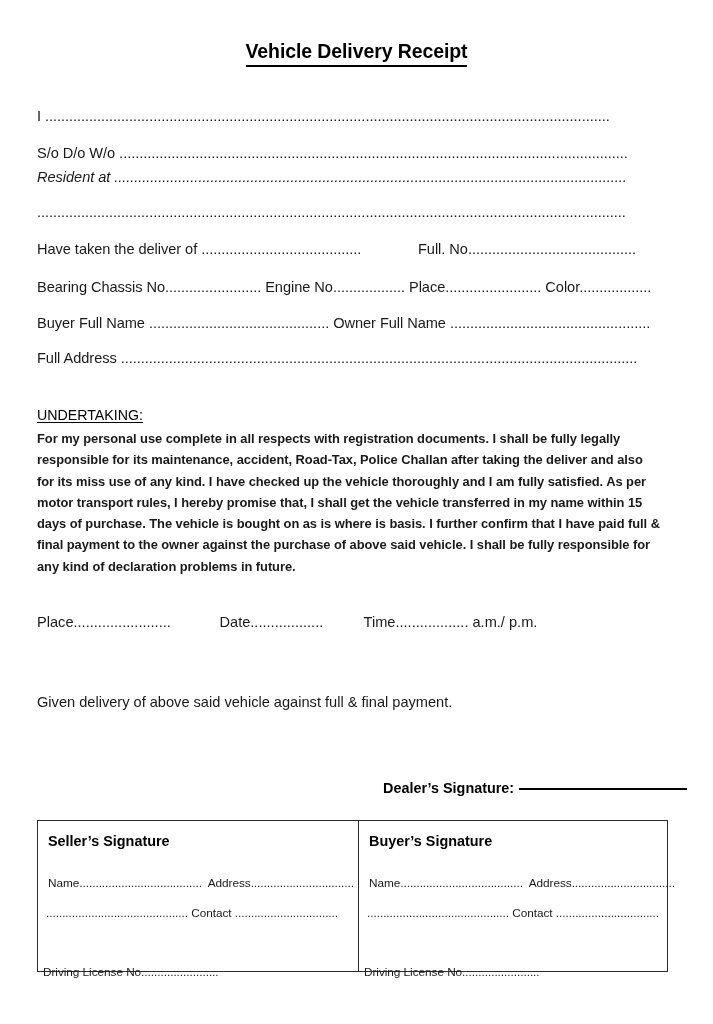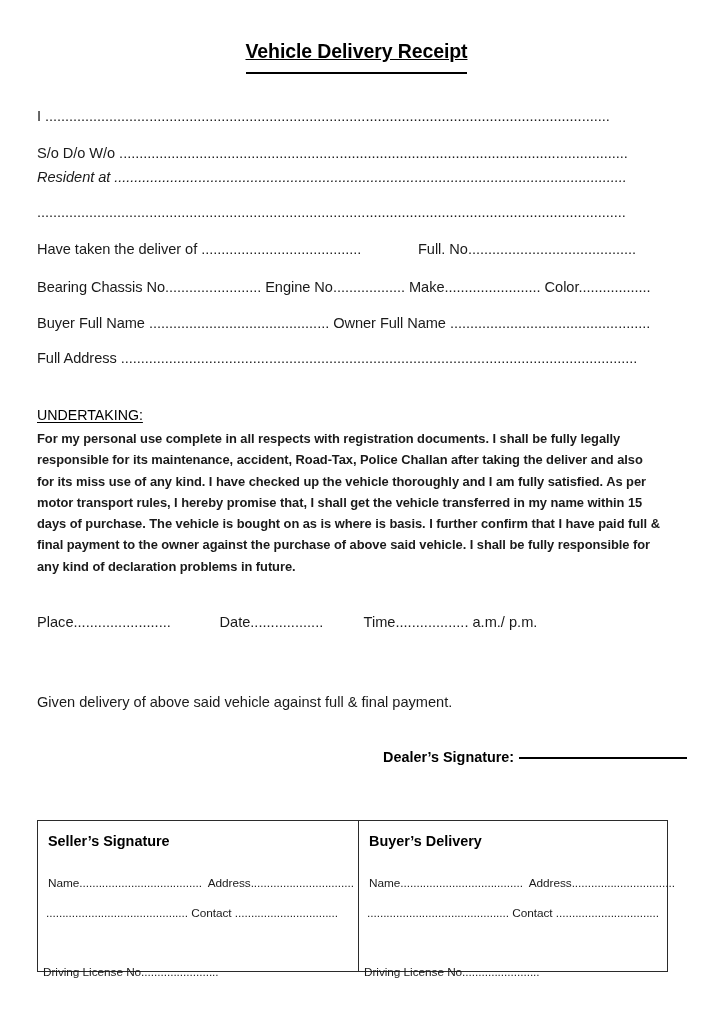--- a/index.html
+++ b/index.html
@@ -31,24 +31,23 @@
     left: 0;
     width: 713px;
     text-align: center;
     font-size: 19.5px;
     font-weight: bold;
     letter-spacing: -0.1px;
     color: #000;
   }
   .doc-title .ttl-inner {
     border-bottom: 2px solid #000;
-    padding-bottom: 10px;
+    padding-bottom: 3px;
     display: inline-block;
     line-height: 1.15;
-    text-decoration: underline;
   }
 
   .field-line {
     position: absolute;
     left: 37px;
     font-size: 14.6px;
     line-height: 1.2;
     white-space: pre;
     color: #1a1a1a;
     letter-spacing: -0.05px;
@@ -97,21 +96,21 @@
     top: 694px;
     font-size: 14.6px;
     color: #1a1a1a;
     white-space: pre;
   }
 
   
   .dealer-sign {
     position: absolute;
     left: 367px;
-    top: 733px;
+    top: 764px;
     font-size: 14.4px;
     font-weight: bold;
     color: #000;
     white-space: pre;
   }
   .dealer-rule {
     display: inline-block;
     width: 168px;
     border-bottom: 2.6px solid #000;
     vertical-align: 3px;
@@ -164,21 +163,21 @@
   <div class="field-line" style="top:145px;">S/o D/o W/o ...............................................................................................................................</div>
 
   <div class="field-line" style="top:169px;font-style:italic;">Resident at ................................................................................................................................</div>
 
   <div class="field-line" style="top:204px;">...................................................................................................................................................</div>
 
   <div class="field-line" style="top:241px;">Have taken the deliver of ........................................</div>
 
   <div class="field-line" style="top:241px; left:418px;">Full. No..........................................</div>
 
-  <div class="field-line" style="top:279px;">Bearing Chassis No........................ Engine No.................. Make........................ Color..................</div>
+  <div class="field-line" style="top:279px;">Bearing Chassis No........................ Engine No.................. Place........................ Color..................</div>
 
   <div class="field-line" style="top:315px;">Buyer Full Name ............................................. Owner Full Name ..................................................</div>
 
   <div class="field-line" style="top:350px;">Full Address .................................................................................................................................</div>
 
   <div class="undertaking-head">UNDERTAKING:</div>
 
   <div class="undertaking-body">For my personal use complete in all respects with registration documents.  I shall be fully legally responsible for its maintenance, accident, Road-Tax, Police Challan after taking the deliver and also for its miss use of any kind.  I have checked up the vehicle thoroughly and I am fully satisfied.  As per motor transport rules, I hereby promise that, I shall get the vehicle transferred in my name within 15 days of purchase.  The vehicle is bought on as is where is basis.  I further confirm that I have paid full &amp; final payment to the owner against the purchase of above said vehicle.  I shall be fully responsible for any kind of declaration problems in future.</div>
 
   <div class="pdt-row">Place........................            Date..................          Time.................. a.m./ p.m.</div>
@@ -190,19 +189,19 @@
   </div>
 
   <div class="sig-box seller">
     <div class="sig-title">Seller’s Signature</div>
     <div class="sig-row r1">Name......................................  Address................................</div>
     <div class="sig-row r2">............................................ Contact ................................</div>
     <div class="sig-row r3">Driving License No........................</div>
   </div>
 
   <div class="sig-box buyer">
-    <div class="sig-title">Buyer’s Delivery</div>
+    <div class="sig-title">Buyer’s Signature</div>
     <div class="sig-row r1">Name......................................  Address................................</div>
     <div class="sig-row r2">............................................ Contact ................................</div>
     <div class="sig-row r3">Driving License No........................</div>
   </div>
 
 </div>
 
 </body></html>

